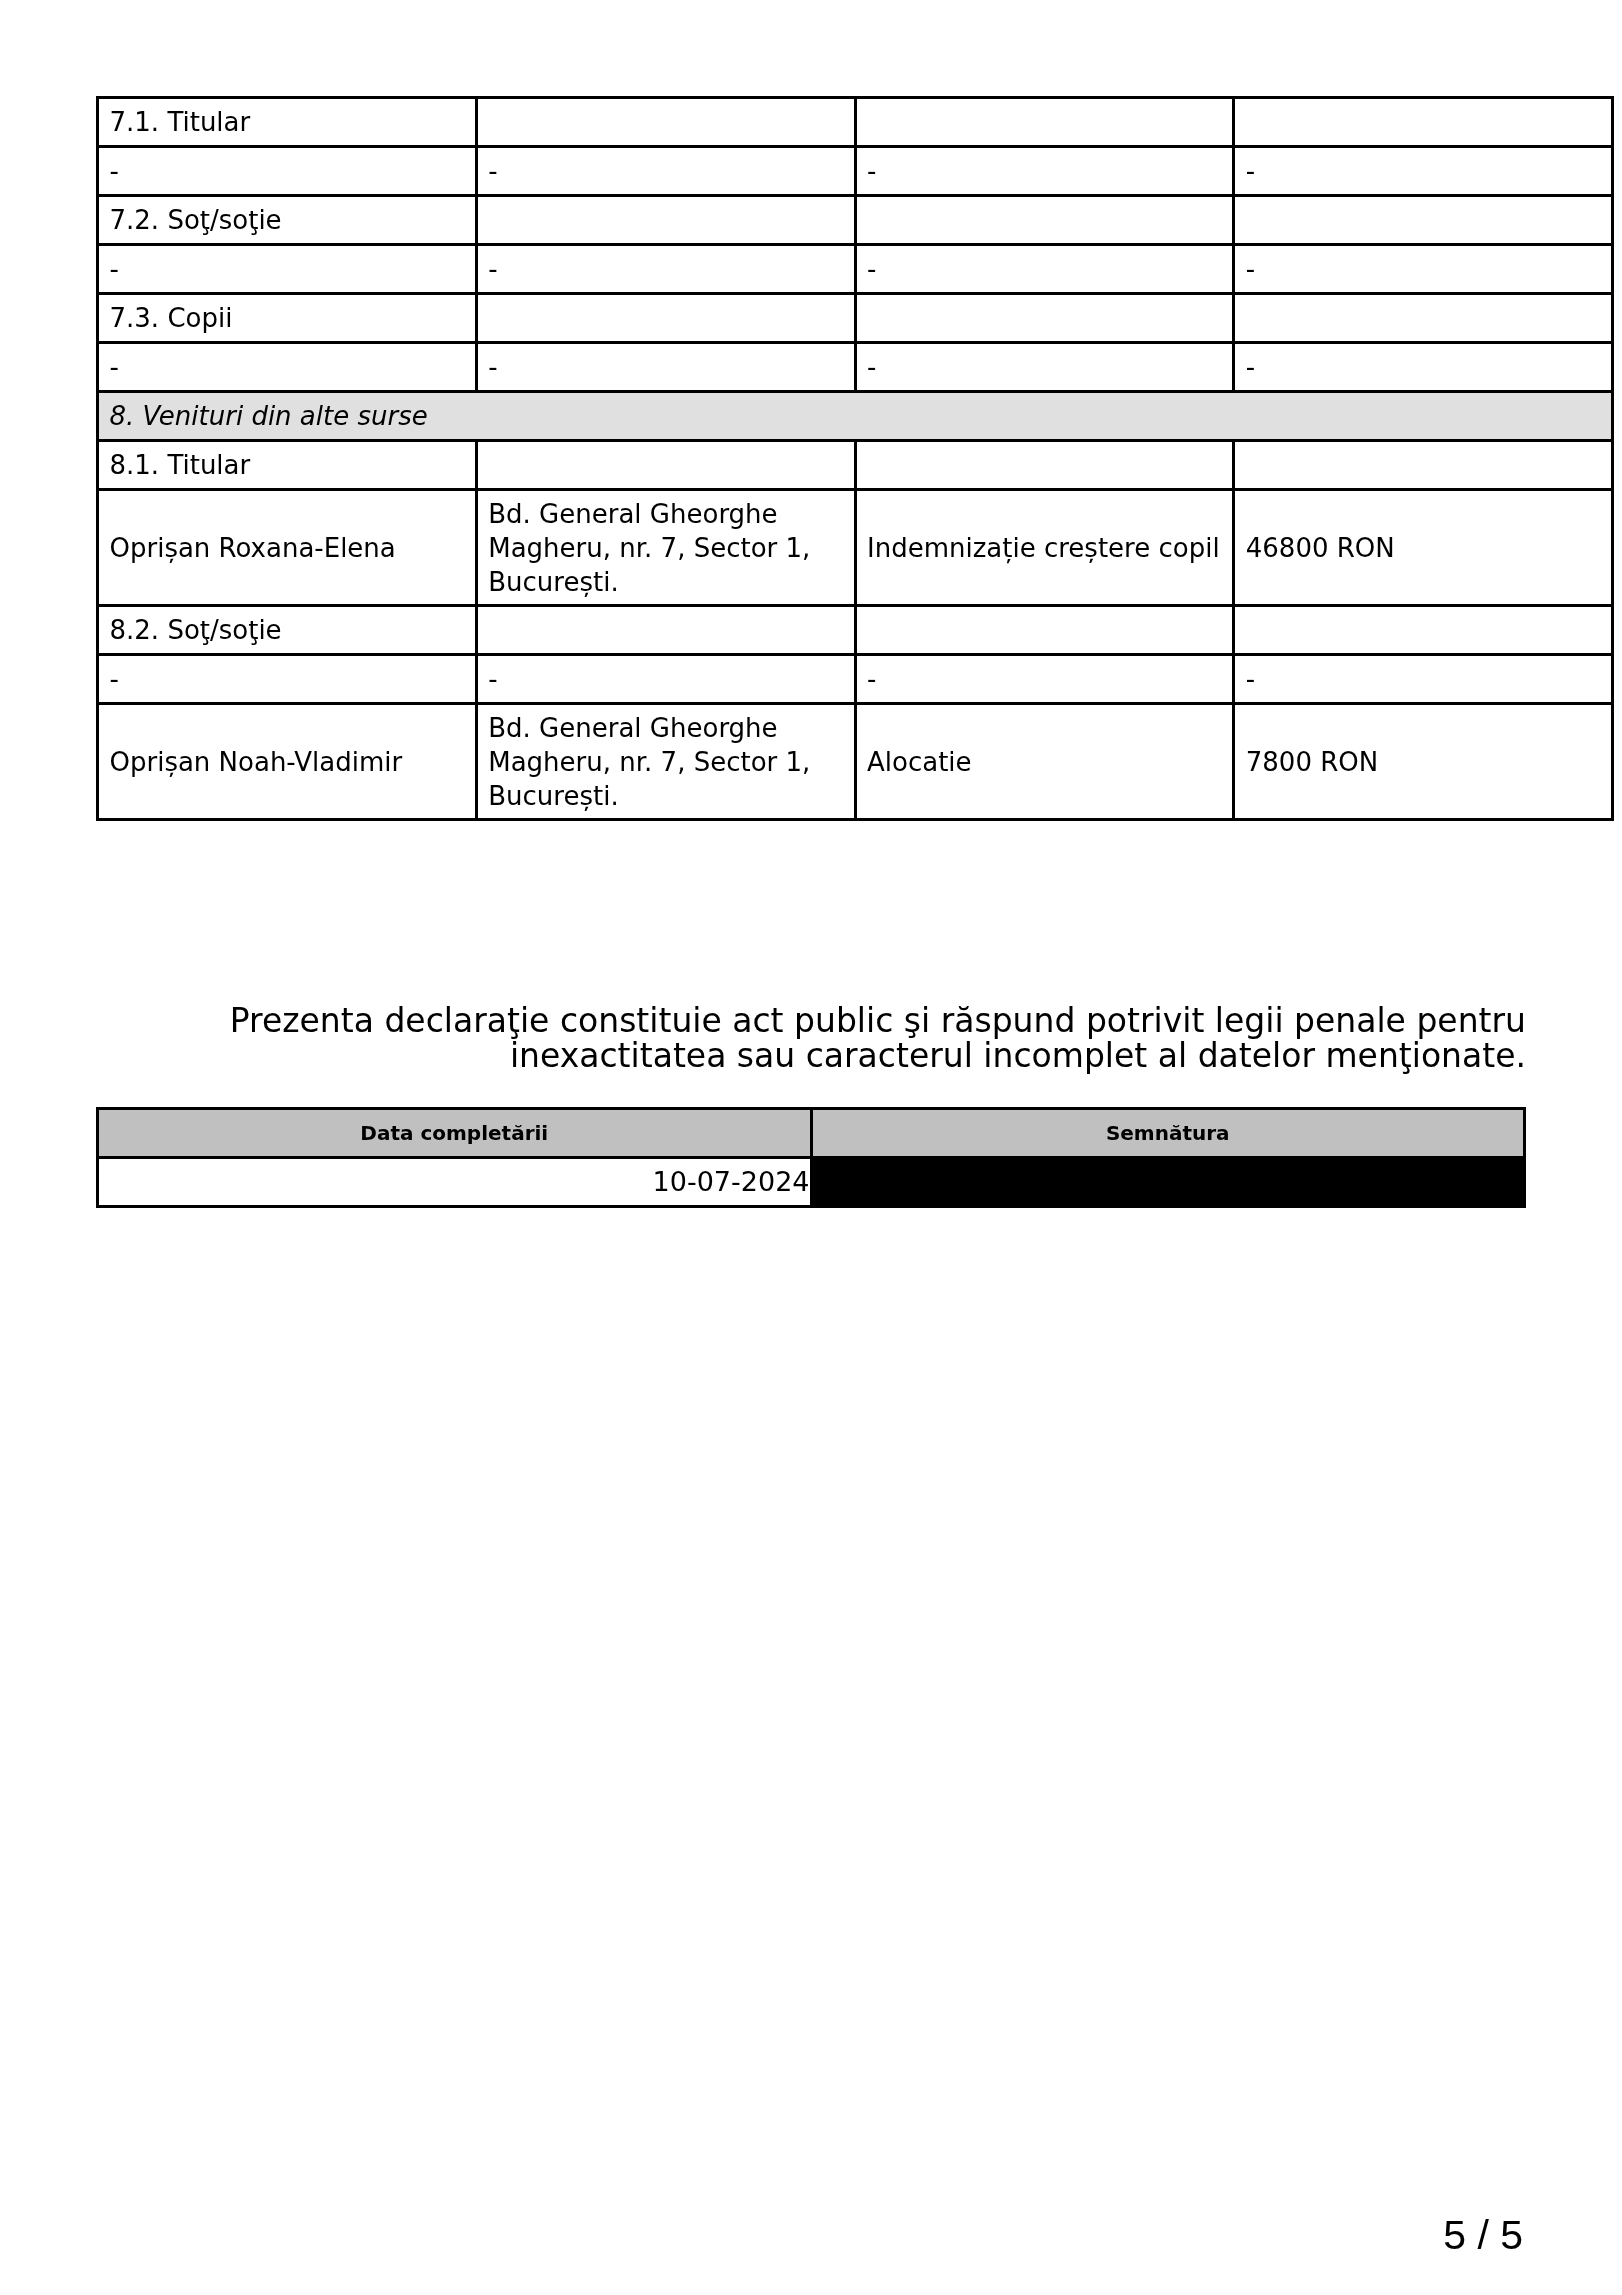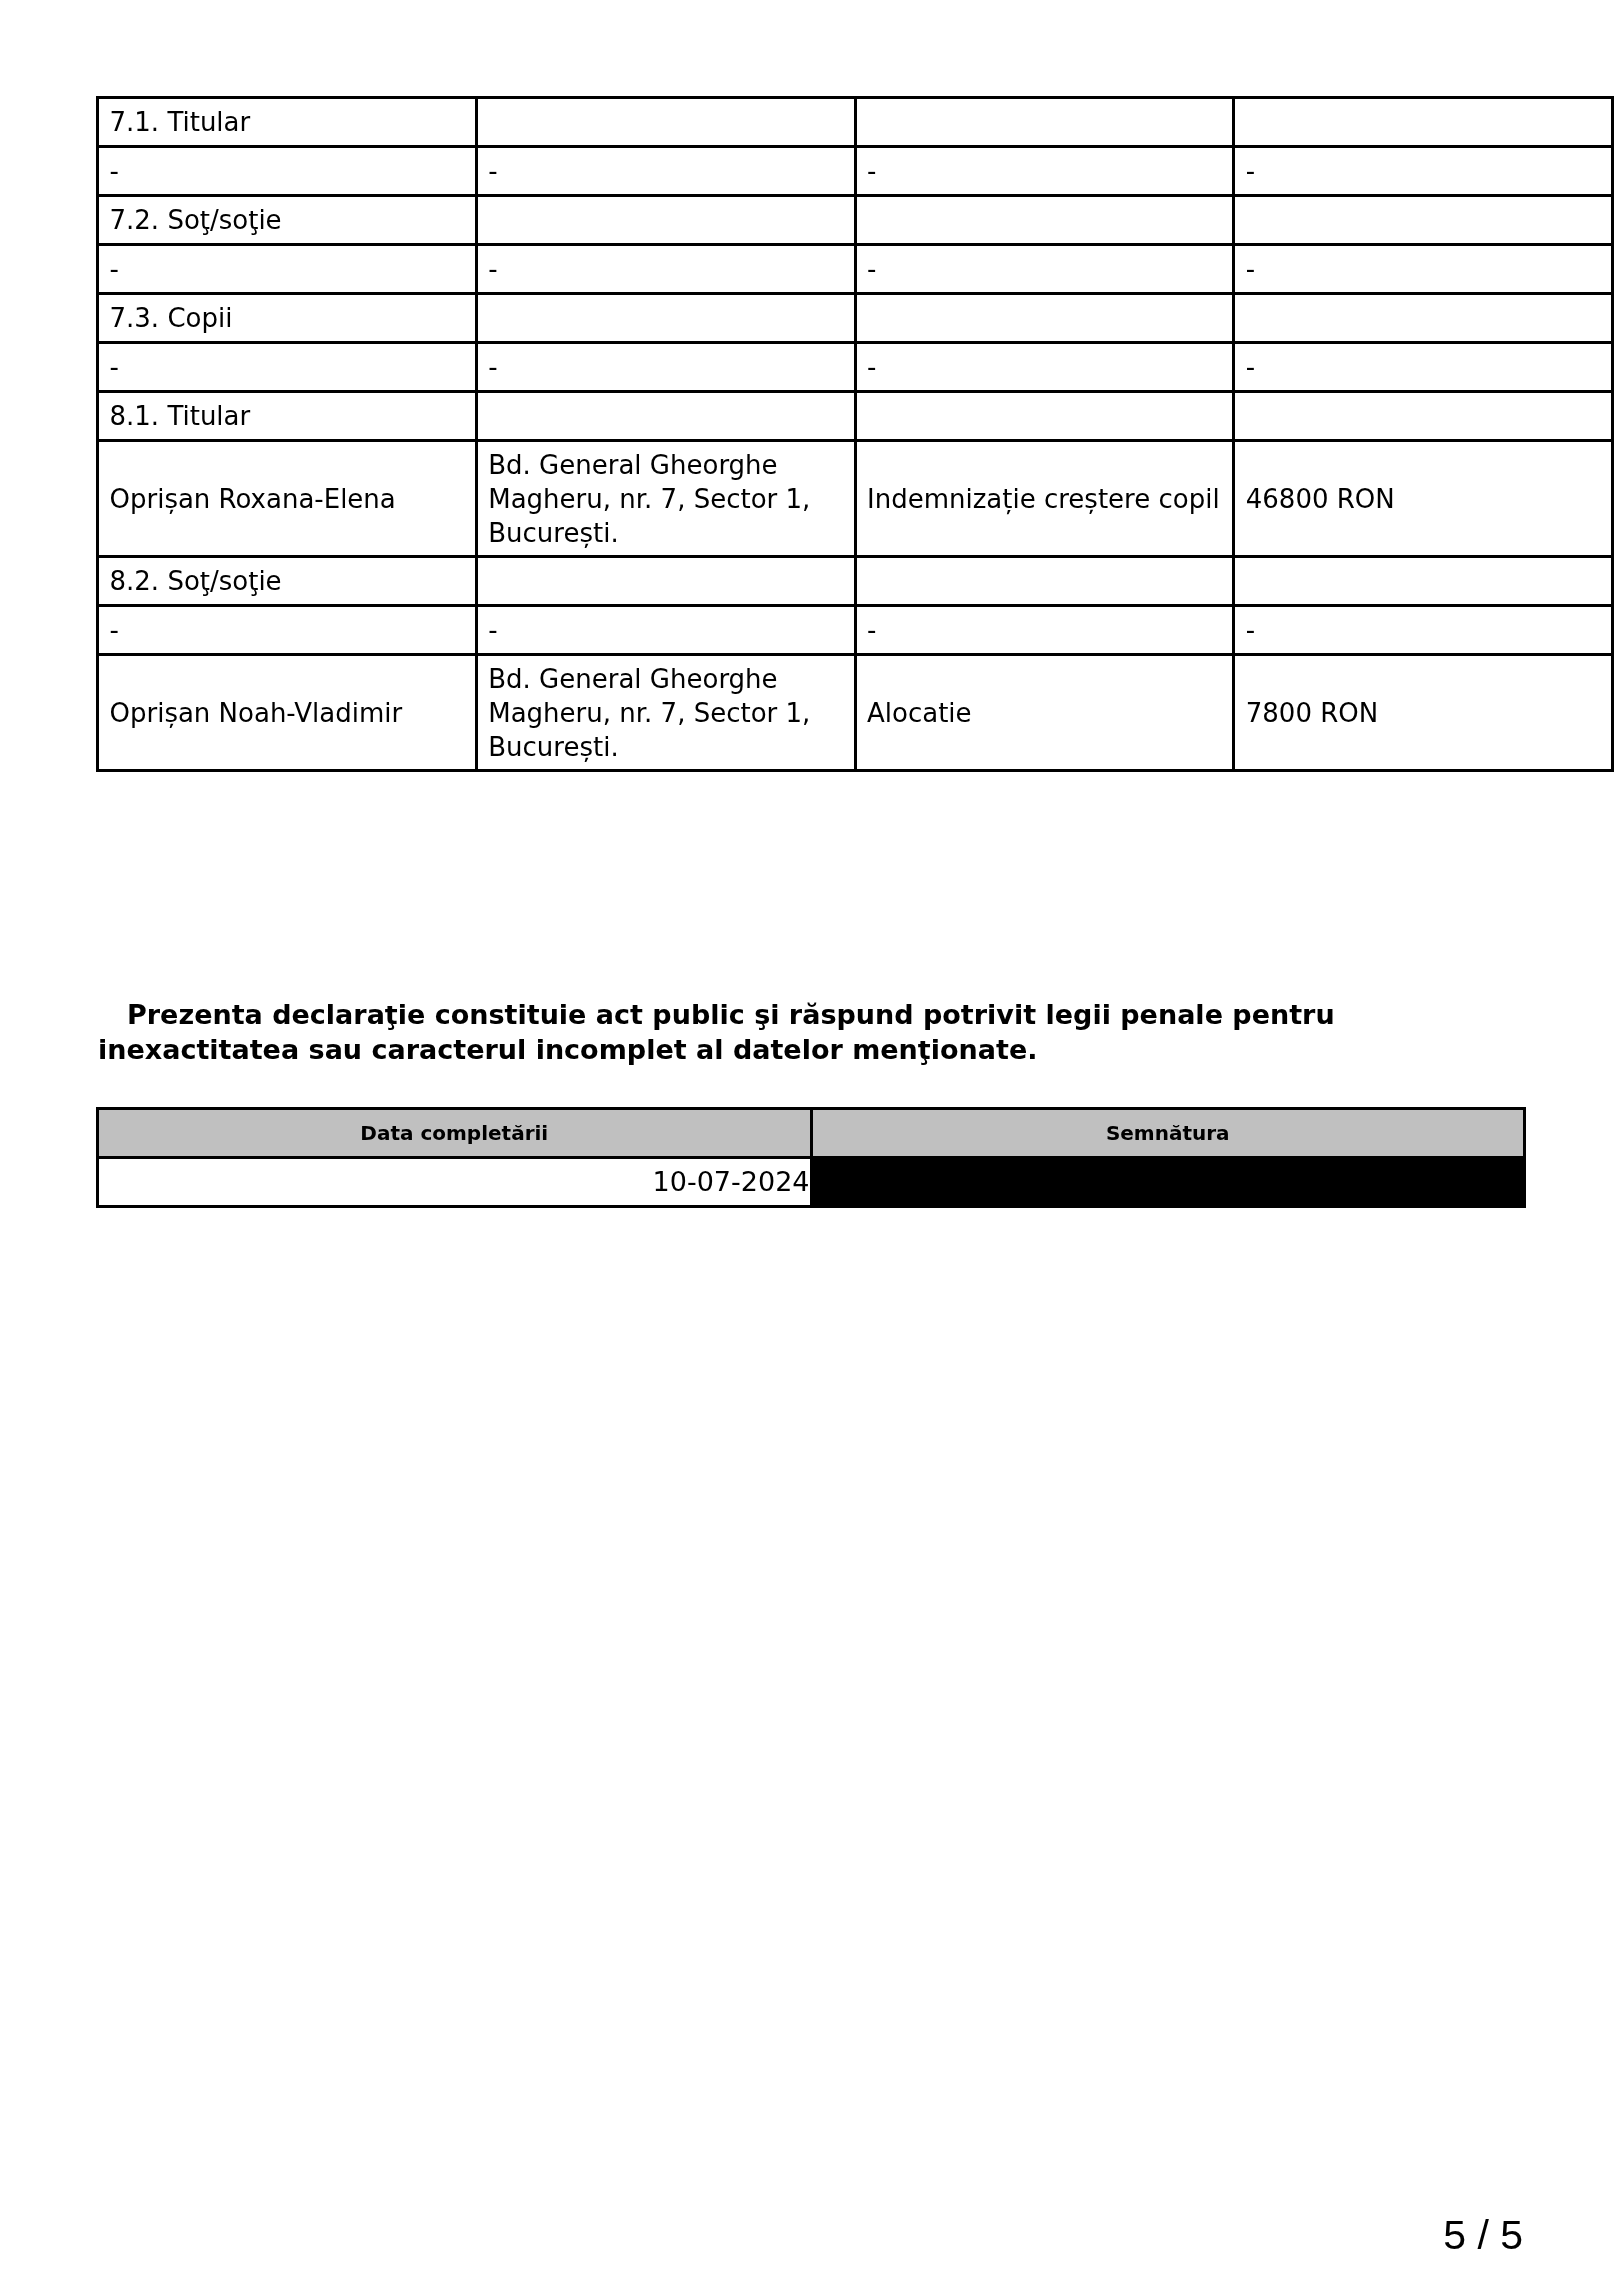--- a/index.html
+++ b/index.html
@@ -6,21 +6,21 @@
   body { width: 1622px; height: 2295px; position: relative; overflow: hidden;
          font-family: "DejaVu Sans", sans-serif; color: #000; }
   table { border-collapse: collapse; table-layout: fixed; }
   .main-table { position: absolute; left: 96px; top: 96px; width: 1518px; }
   .main-table td { border: 3.9px solid #000; font-size: 26px; line-height: 34px;
                    padding: 0 10.5px; vertical-align: middle; height: 46px; overflow: hidden; }
   .main-table td.tall { height: 113px; }
   .main-table tr.section td { background: #e0e0e0; font-style: italic; }
   .main-table col { width: 25%; }
   .declaration { position: absolute; left: 98px; top: 970px; width: 1428px;
-                 font-size: 27px; line-height: 35px; font-weight: bold; text-indent: 29px; }
+                 font-size: 33px; line-height: 35px; font-weight: normal; text-indent: 29px; text-align: right; }
   .sign-table { position: absolute; left: 96px; top: 1107px; width: 1430px; }
   .sign-table td { border: 3.9px solid #000; font-size: 27px; line-height: 34px; text-align: right;
                    height: 46px; padding: 0; vertical-align: middle; }
   .sign-table th { border: 3.9px solid #000; background: #c0c0c0; font-size: 20px; font-weight: bold;
                    height: 46px; padding: 0; }
   .sign-table td.signature { background: #000; }
   .page-number { position: absolute; right: 99px; top: 2212px;
                  font-family: "Liberation Sans", sans-serif; font-size: 41px; }
 </style>
 </head>
@@ -62,20 +62,23 @@
       <td>7.3. Copii</td>
       <td></td>
       <td></td>
       <td></td>
     </tr>
     <tr>
       <td>-</td>
       <td>-</td>
       <td>-</td>
       <td>-</td>
+    </tr>
+    <tr class="section">
+      <td colspan="4">8. Venituri din alte surse</td>
     </tr>
     <tr>
       <td>8.1. Titular</td>
       <td></td>
       <td></td>
       <td></td>
     </tr>
     <tr>
       <td class="tall">Oprișan Roxana-Elena</td>
       <td class="tall">Bd. General Gheorghe Magheru, nr. 7, Sector 1, București.</td>

